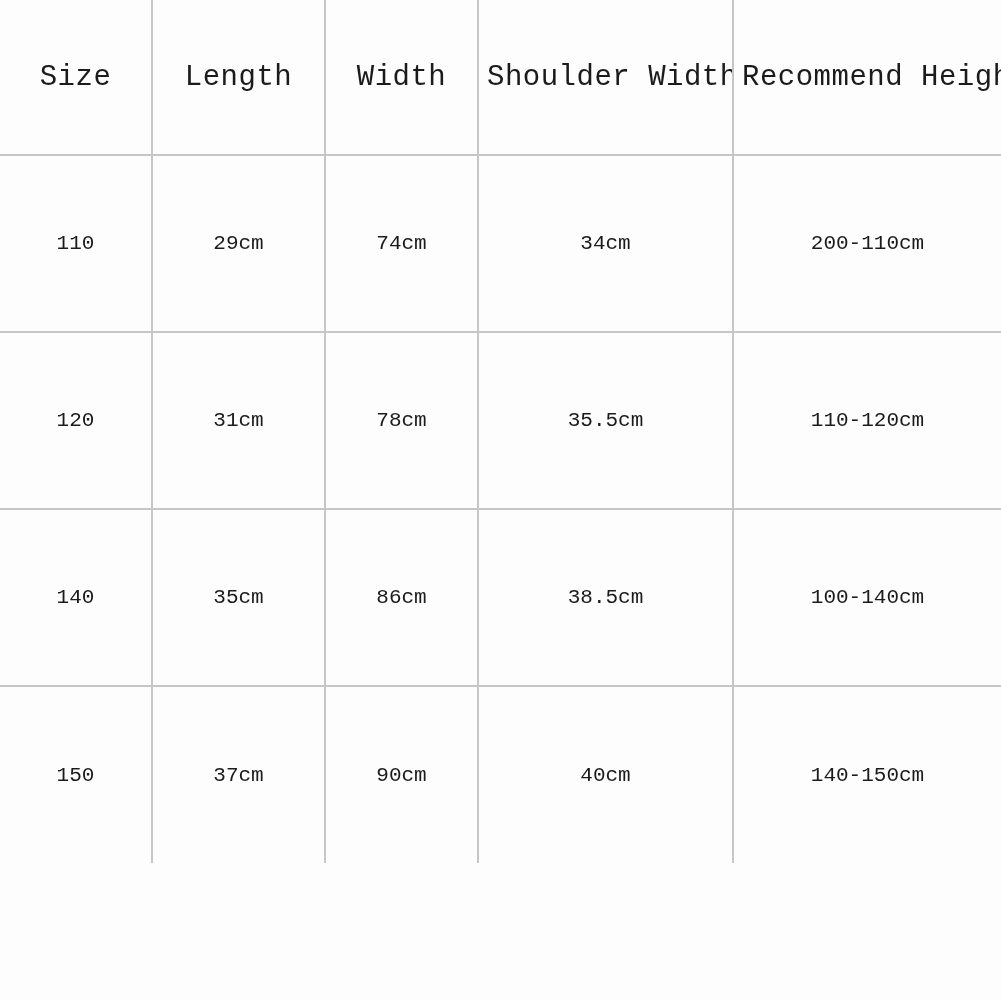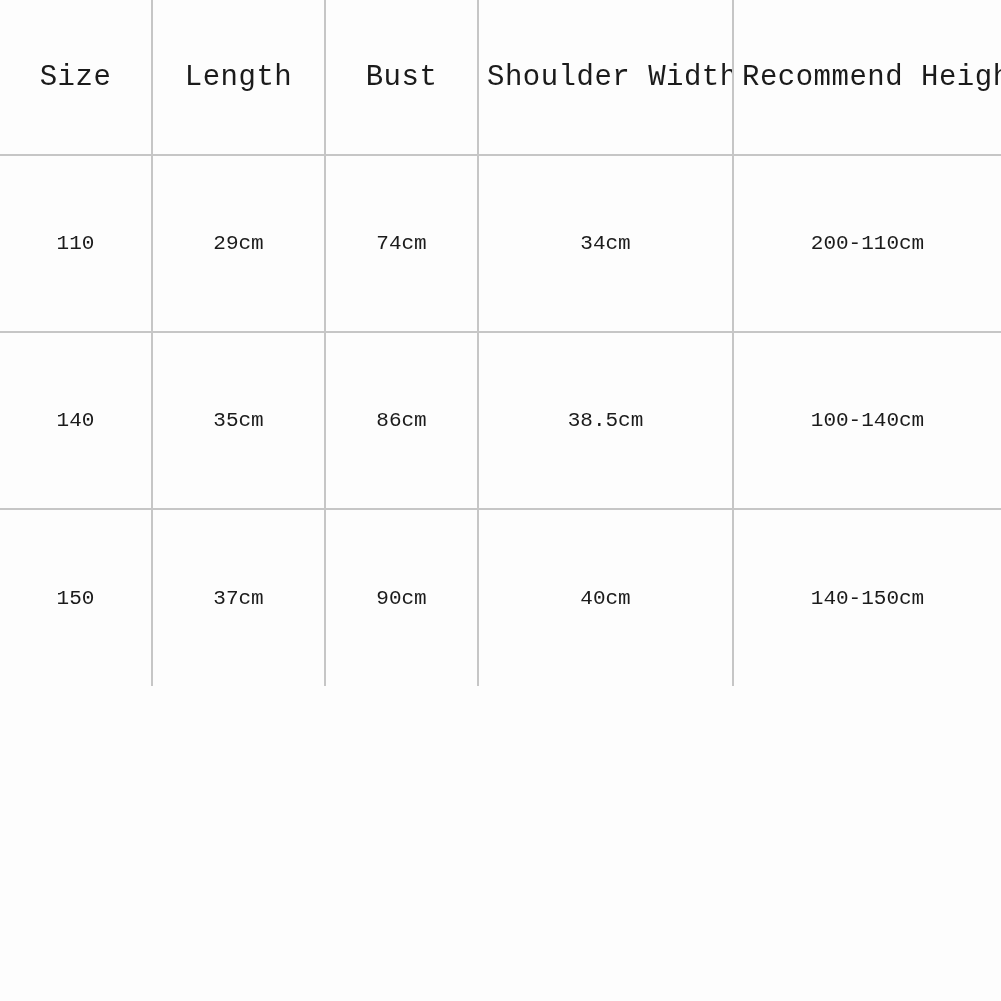--- a/index.html
+++ b/index.html
@@ -67,32 +67,39 @@
       <col class="c0">
         <col class="c1">
         <col class="c2">
         <col class="c3">
         <col class="c4">
     </colgroup>
     <thead>
       <tr>
         <th>Size</th>
         <th>Length</th>
-        <th>Bust</th>
+        <th>Width</th>
         <th>Shoulder Width</th>
         <th>Recommend Height</th>
       </tr>
     </thead>
     <tbody>
       <tr>
         <td>110</td>
         <td>29cm</td>
         <td>74cm</td>
         <td>34cm</td>
         <td>200-110cm</td>
+      </tr>
+      <tr>
+        <td>120</td>
+        <td>31cm</td>
+        <td>78cm</td>
+        <td>35.5cm</td>
+        <td>110-120cm</td>
       </tr>
       <tr>
         <td>140</td>
         <td>35cm</td>
         <td>86cm</td>
         <td>38.5cm</td>
         <td>100-140cm</td>
       </tr>
       <tr>
         <td>150</td>

